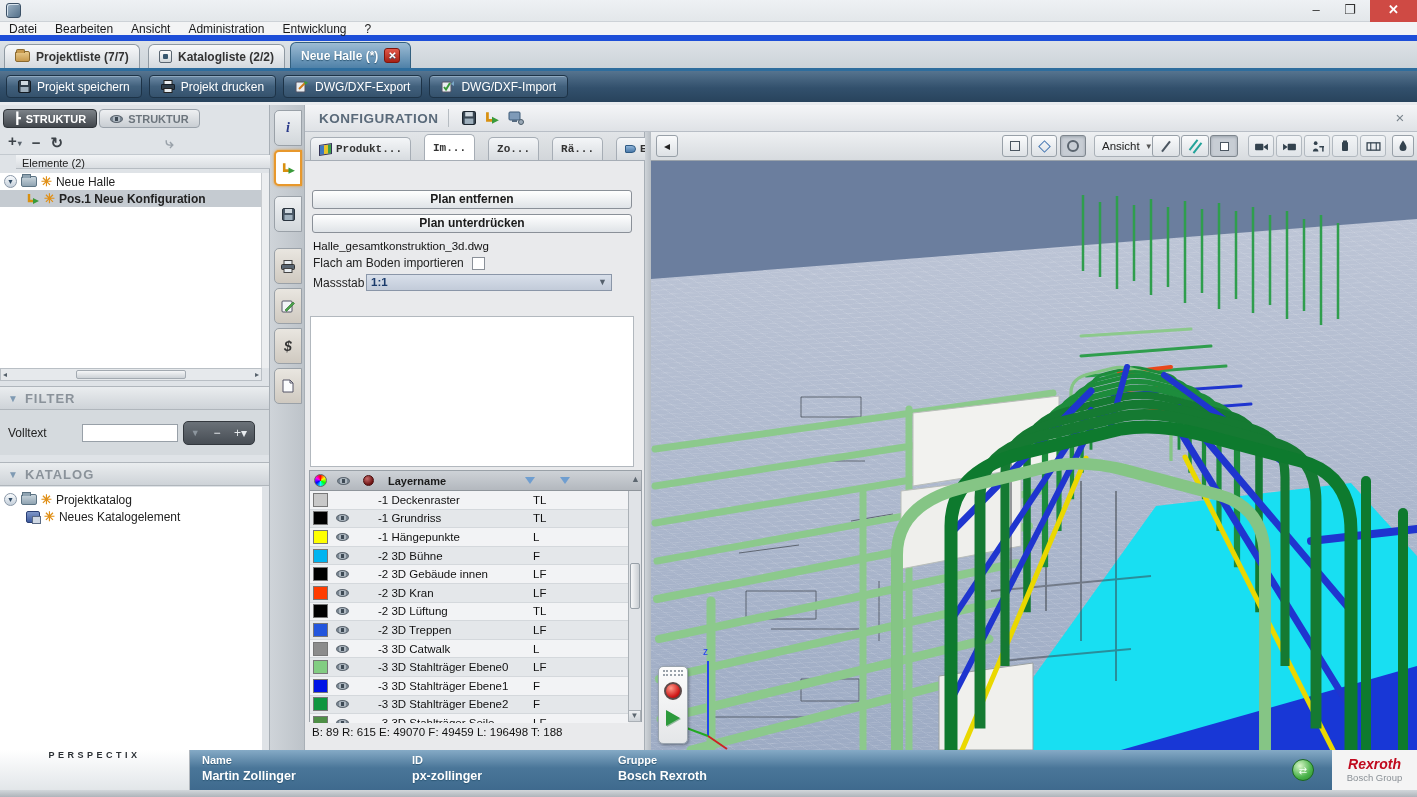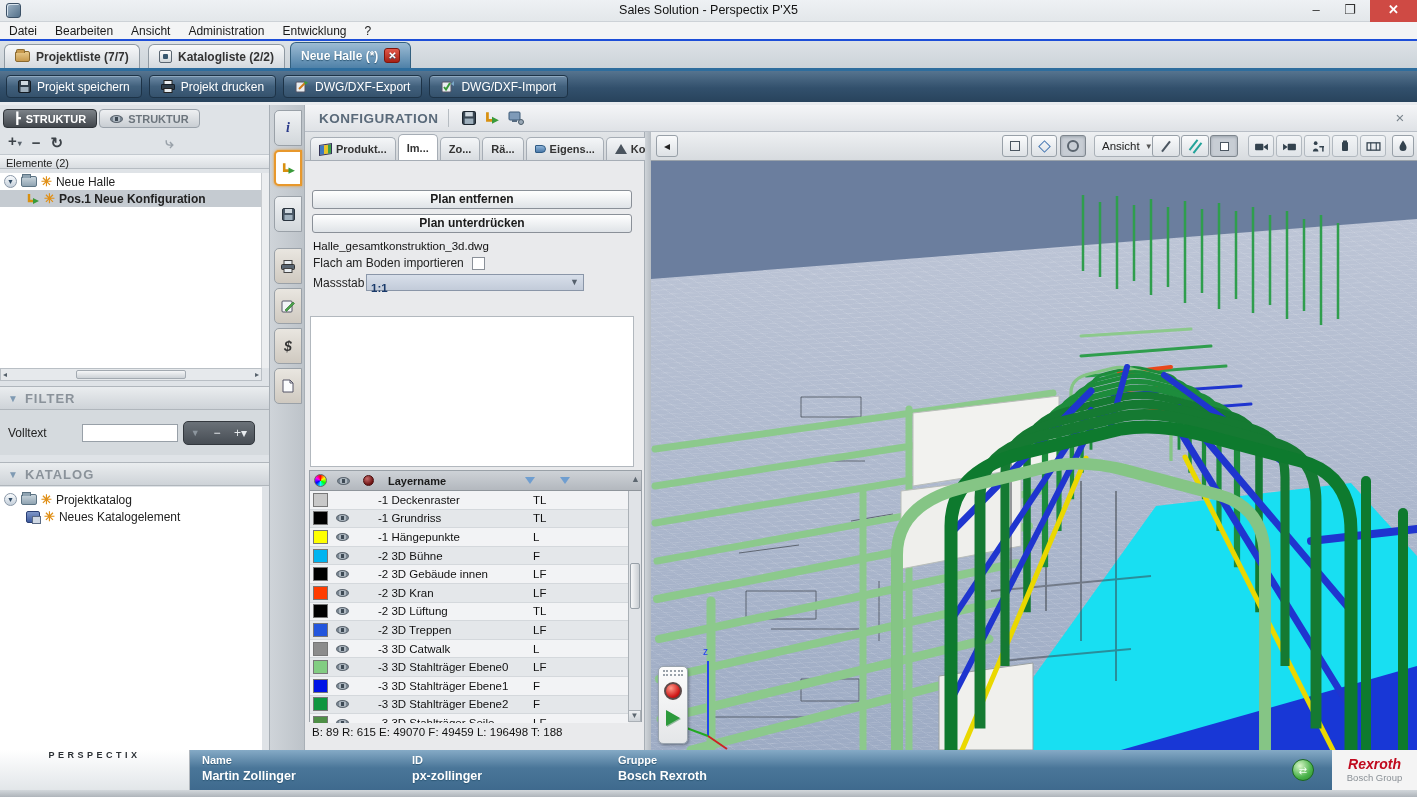--- a/index.html
+++ b/index.html
@@ -9,21 +9,21 @@
   
   #titlebar { position:absolute; left:0; top:0; width:1417px; height:22px; background:linear-gradient(#eef1f4,#e3e7ea); border-bottom:1px solid #cdd2d7; }
   #appicon { position:absolute; left:6px; top:3px; width:15px; height:15px; background:linear-gradient(135deg,#9fb4c6,#54718a); border:1px solid #3c5166; border-radius:3px; box-shadow:inset 1px 1px 0 #d8e4ee; }
   #apptitle { position:absolute; left:0; right:0; top:3px; text-align:center; font-size:12.5px; color:#111; }
   .winbtn { position:absolute; top:0; height:22px; text-align:center; line-height:20px; color:#333; font-size:13px; }
   #btn-min { right:86px; width:30px; }
   #btn-max { right:52px; width:30px; }
   #btn-close { right:0; width:47px; background:#cf4a44; color:#fff; font-weight:bold; }
 
   
-  #menubar { position:absolute; left:0; top:22px; width:1417px; height:19px; background:#f3f4f5; border-bottom:2px solid #1d4ed8; display:flex; align-items:center; }
+  #menubar { position:absolute; left:0; top:22px; width:1417px; height:19px; background:#f3f4f5; border-bottom:6px solid #1d4ed8; display:flex; align-items:center; }
   .menuitem { padding:0 9px; font-size:12px; color:#1a1a1a; }
 
   
   #tabbar { position:absolute; left:0; top:41px; width:1417px; height:27px; background:linear-gradient(#dde2e6,#ccd3d9); }
   .dtab { position:absolute; bottom:0; height:24px; border:1px solid #8f99a2; border-bottom:none; border-radius:6px 6px 0 0; background:linear-gradient(#f8f9fa,#d4d9de); display:flex; align-items:center; padding:0 10px; gap:6px; font-weight:bold; color:#333; font-size:12px; }
   .dtab.active { background:linear-gradient(#9dbcd4,#4f81a8); color:#fff; border-color:#33607f; height:26px; text-shadow:0 1px 1px #2d5876; }
   .tabicon-folder { width:15px; height:11px; background:linear-gradient(#e8c98a,#c79a4e); border:1px solid #8a6a30; border-radius:2px; position:relative; }
   .tabicon-folder::before { content:""; position:absolute; left:0; top:-3px; width:7px; height:3px; background:#c79a4e; border:1px solid #8a6a30; border-bottom:none; border-radius:2px 2px 0 0; }
   .tabicon-cat { width:13px; height:13px; background:linear-gradient(#fdfdfd,#cfd6da); border:1px solid #5a6671; border-radius:2px; position:relative; }
   .tabicon-cat::after { content:""; position:absolute; left:3px; top:3px; width:5px; height:5px; background:#37576f; border-radius:1px; }
@@ -39,21 +39,21 @@
   #leftpanel { position:absolute; left:0; top:105px; width:270px; height:645px; background:#dfe3e7; border-right:1px solid #a8afb6; }
   #lp-tabs { position:absolute; left:3px; top:4px; display:flex; gap:2px; }
   .lp-tab { height:19px; display:flex; align-items:center; gap:5px; padding:0 10px; border-radius:4px; font-size:11px; font-weight:bold; }
   .lp-tab.dark { background:linear-gradient(#7c8288,#42474d); color:#fff; border:1px solid #2e3338; }
   .lp-tab.light { background:linear-gradient(#eef0f2,#c9ced3); color:#6c757d; border:1px solid #9aa2aa; }
   .treeicon { color:#fff; font-size:11px; }
   .eyeglyph { display:inline-block; width:13px; height:8px; background:radial-gradient(circle at 50% 50%, #3e4a55 0 2px, #aeb8c1 2px 4px, #7b8894 4px); border-radius:50%; border:1px solid #5a646e; }
   #lp-iconrow { position:absolute; left:0; top:26px; width:100%; height:24px; display:flex; align-items:center; gap:10px; padding-left:8px; border-bottom:1px solid #c3c9cf; }
   .mini { font-size:15px; font-weight:bold; color:#3c4248; line-height:16px; }
   .mini.drop::after { content:"▾"; font-size:8px; color:#5a636c; margin-left:1px; }
-  #lp-elemhdr { position:absolute; left:0; top:50px; width:100%; height:14px; background:linear-gradient(#f2f4f6,#d9dde1); border-bottom:1px solid #b6bcc2; font-size:11px; padding:2px 0 0 6px; color:#222; }
+  #lp-elemhdr { position:absolute; left:16px; top:50px; width:100%; height:14px; background:linear-gradient(#f2f4f6,#d9dde1); border-bottom:1px solid #b6bcc2; font-size:11px; padding:2px 0 0 6px; color:#222; }
   #lp-tree { position:absolute; left:0; top:68px; width:262px; height:195px; background:#fff; }
   .trow { height:17px; display:flex; align-items:center; gap:4px; padding-left:4px; font-size:12px; white-space:nowrap; }
   .trow.selected { background:#c5cbd1; font-weight:bold; }
   .expander { width:13px; height:13px; border-radius:50%; background:linear-gradient(#fafcfe,#c4cfda); border:1px solid #8a98a8; font-size:7px; color:#2f4a64; text-align:center; line-height:12px; }
   .asterisk { color:#e09018; font-weight:bold; font-size:13px; }
   #lp-vscroll { position:absolute; right:0; top:68px; width:8px; height:195px; background:#eceef0; border-left:1px solid #c8ccd0; }
   #lp-hscroll { position:absolute; left:0; top:263px; width:262px; height:13px; background:#e6e9ec; border:1px solid #b9bfc5; display:flex; align-items:center; justify-content:space-between; font-size:8px; color:#55606a; padding:0 2px; }
   #lp-hthumb { width:110px; height:9px; background:linear-gradient(#f5f6f7,#cdd2d7); border:1px solid #a3aab1; border-radius:2px; }
   .sechdr { position:absolute; left:0; width:100%; height:24px; background:linear-gradient(#eaedef,#ced3d8); border-top:1px solid #b0b6bc; border-bottom:1px solid #b0b6bc; display:flex; align-items:center; gap:7px; padding-left:8px; }
   .sechdr .arr { color:#7f9ab3; font-size:10px; }
@@ -77,34 +77,34 @@
 
   
   #confheader { position:absolute; left:305px; top:105px; width:1112px; height:27px; background:linear-gradient(#f4f5f7,#dfe2e6); border-bottom:1px solid #b8bec6; display:flex; align-items:center; }
   #conftitle { margin-left:14px; font-size:13.5px; font-weight:bold; color:#5a6a7a; letter-spacing:0.5px; }
   #confhdr-sep { width:1px; height:18px; background:#b6bcc2; margin:0 9px; }
   .hicon { margin:0 4px; }
   #conf-close { position:absolute; right:8px; top:4px; font-size:15px; color:#7a848c; width:18px; text-align:center; }
 
   
   #config { position:absolute; left:305px; top:132px; width:340px; height:618px; background:#e9eaec; border-right:1px solid #a8afb6; }
-  #conftabs { position:absolute; left:0; top:0; width:100%; height:29px; background:linear-gradient(#e2e5e8,#d2d6da); border-bottom:1px solid #a6adb5; display:flex; align-items:flex-end; padding-left:5px; gap:2px; }
+  #conftabs { position:absolute; left:0; top:0; width:100%; height:29px; background:linear-gradient(#e2e5e8,#d2d6da); border-bottom:1px solid #a6adb5; display:flex; align-items:flex-end; padding-left:5px; gap:13px;font-family:Liberation Mono, monospace; }
   .ctab { height:23px; border:1px solid #a6adb5; border-bottom:none; border-radius:5px 5px 0 0; background:linear-gradient(#f4f6f8,#d8dce0); padding:0 8px; display:flex; align-items:center; gap:4px; font-size:11px; font-weight:bold; color:#333; }
   .ctab.active { background:#fff; height:26px; position:relative; z-index:2; }
   .cbooks { width:13px; height:11px; background:linear-gradient(90deg,#3f78c0 0 4px,#e8c32a 4px 8px,#3aa04a 8px); border:1px solid #335; transform:skewY(-8deg); }
   .ctag { width:11px; height:8px; background:linear-gradient(#8fb4d8,#4a7aaa); border:1px solid #2e5a84; border-radius:1px 4px 4px 1px; }
   .cwarn { width:0; height:0; border-left:6px solid transparent; border-right:6px solid transparent; border-bottom:10px solid #4a545e; }
   .planbtn { position:absolute; left:7px; width:320px; height:19px; background:linear-gradient(#ffffff,#dfe3e7); border:1px solid #8a9098; border-radius:3px; font-weight:bold; font-size:12px; color:#1a1a1a; text-align:center; line-height:17px; }
   #plan1 { top:58px; } #plan2 { top:82px; }
   #filelabel { position:absolute; left:8px; top:108px; font-size:11.5px; color:#111; }
   #flachrow { position:absolute; left:8px; top:124px; font-size:12px; display:flex; align-items:center; gap:8px; }
   #flach-cb { width:13px; height:13px; background:#fff; border:1px solid #8a9098; }
   #massrow { position:absolute; left:8px; top:142px; display:flex; align-items:center; }
   #masslabel { width:53px; font-size:12px; }
-  #massselect { width:218px; height:17px; background:linear-gradient(#d8dfea,#c2cbd9); border:1px solid #8a96a8; font-size:11.5px; font-weight:bold; color:#1a3a6a; padding:7px 4px; position:relative; }
+  #massselect { width:246px; height:17px; background:linear-gradient(#d8dfea,#c2cbd9); border:1px solid #8a96a8; font-size:11.5px; font-weight:bold; color:#1a3a6a; padding:1px 4px; position:relative; }
   #massselect .selarr { position:absolute; right:4px; top:2px; font-size:9px; color:#55606c; }
   #offsetrow { position:absolute; left:8px; top:162px; display:flex; align-items:center; gap:6px; font-size:12px; }
   .numinput { width:108px; height:18px; border:1px solid #98a0a8; background:#fff; font-size:12px; padding:0 4px; font-family:"Liberation Sans",sans-serif; }
   #whitebox { position:absolute; left:5px; top:184px; width:324px; height:151px; background:#fff; border:1px solid #b2b8be; }
 
   
   #ltable { position:absolute; left:4px; top:338px; width:333px; height:252px; border:1px solid #9aa1a8; background:#4c1d95; }
   #lthead { height:20px; background:linear-gradient(#ced2d7,#b3b8be); border-bottom:1px solid #8f959b; position:relative; display:flex; align-items:center; }
   .colorwheel { width:13px; height:13px; border-radius:50%; margin-left:4px; background:conic-gradient(#f00,#ff0,#0f0,#0ff,#00f,#f0f,#f00); border:1px solid #666; }
   #lthead .eyeglyph { margin-left:10px; }
@@ -162,21 +162,20 @@
   #rexroth { position:absolute; left:1332px; top:0; width:85px; height:40px; background:#f4f4f4; text-align:center; padding-top:6px; }
   #rexroth-name { color:#c00a1e; font-weight:bold; font-size:14px; font-style:italic; }
   #rexroth-sub { color:#8a9096; font-size:9.5px; }
   #bottomstrip { position:absolute; left:0; top:790px; width:1417px; height:7px; background:linear-gradient(#d2d7db,#aeb4ba); }
 </style>
 </head>
 <body>
 
 <div id="titlebar">
   <span id="appicon"></span>
-  <span id="apptitle">Sales Solution - Perspectix P'X5</span>
   <span class="winbtn" id="btn-min">–</span>
   <span class="winbtn" id="btn-max">❐</span>
   <span class="winbtn" id="btn-close">✕</span>
 </div>
 
 <div id="menubar">
   <span class="menuitem">Datei</span>
   <span class="menuitem">Bearbeiten</span>
   <span class="menuitem">Ansicht</span>
   <span class="menuitem">Administration</span>

